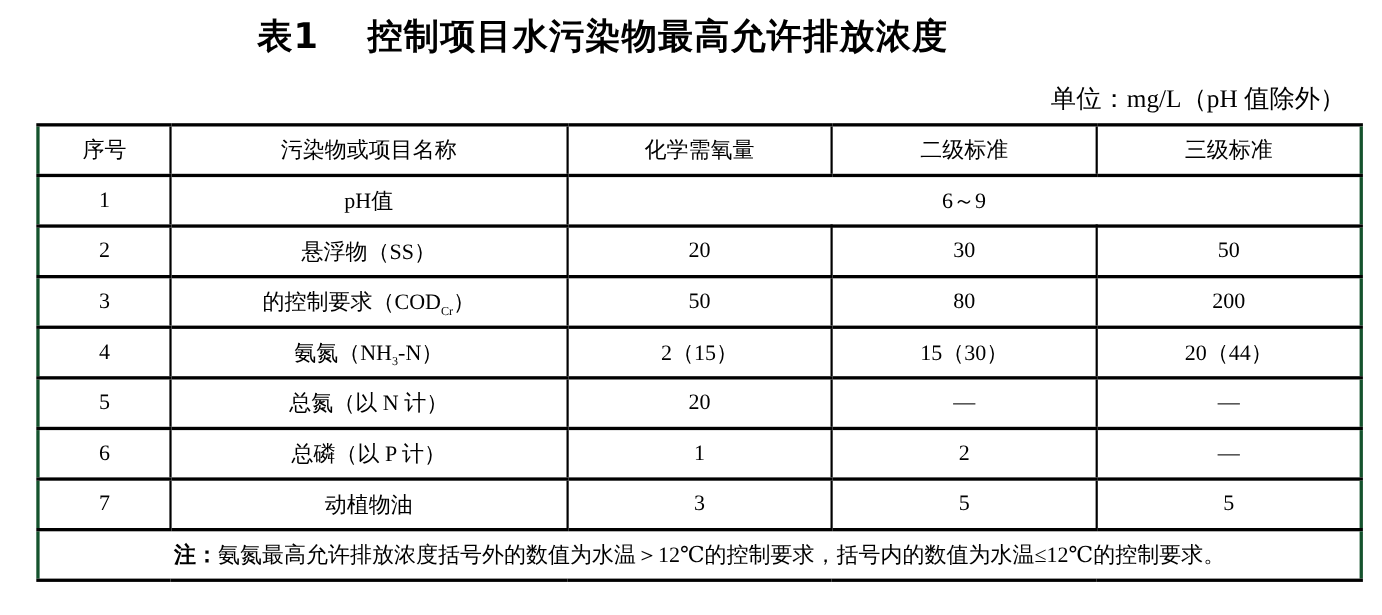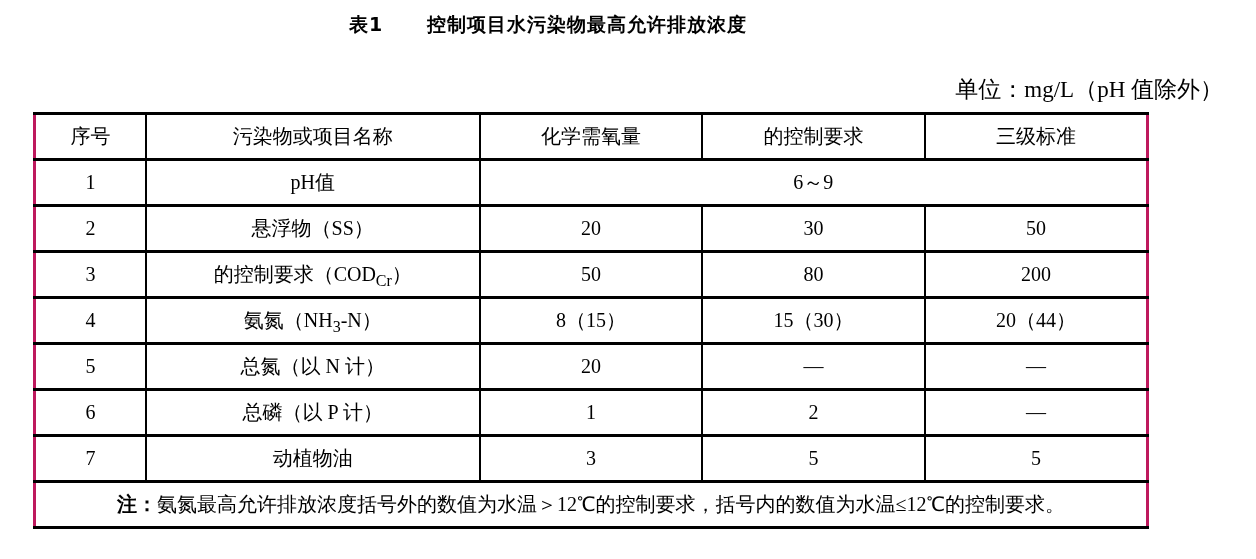--- a/index.html
+++ b/index.html
@@ -16,66 +16,65 @@
     color: #000000;
   }
   .doc-title {
     position: absolute;
     top: 12px;
     left: 0;
     width: 1096px;
     text-align: center;
     font-family: "DejaVu Sans", "Liberation Sans", sans-serif;
     font-weight: bold;
-    font-size: 19px;
+    font-size: 32px;
     letter-spacing: 1px;
     white-space: nowrap;
   }
   .doc-title .title-text {
     margin-left: 44px;
   }
   .unit-note {
     position: absolute;
     top: 74px;
     right: 33px;
     font-size: 23px;
     white-space: nowrap;
   }
   table.pollutant-table {
     position: absolute;
     top: 112px;
     left: 33px;
-    width: 1116px;
+    width: 1206px;
     border-collapse: collapse;
     table-layout: fixed;
-    border: 3px solid #be185d;
+    border: 3px solid #14532d;
   }
   table.pollutant-table td,
   table.pollutant-table th {
     border-left: 2px solid #000000;
     border-right: 2px solid #000000;
     border-top: 3px solid #000000;
     border-bottom: 3px solid #000000;
     text-align: center;
     vertical-align: middle;
     font-size: 20px;
     font-weight: normal;
     height: 43px;
     padding: 0 4px;
     white-space: nowrap;
     overflow: hidden;
   }
   table.pollutant-table sub {
-    font-size: 16px;
+    font-size: 11px;
     line-height: 0;
   }
   .note-cell {
     font-size: 19px;
     height: 46px;
-    font-family: Liberation Serif, serif;
   }
   .note-label {
     font-weight: bold;
   }
 </style>
 </head>
 <body>
 
 <div class="doc-title">
   <span>表1</span><span class="title-text">控制项目水污染物最高允许排放浓度</span>
@@ -89,21 +88,21 @@
     <col style="width:30%">
     <col style="width:20%">
     <col style="width:20%">
     <col style="width:20%">
   </colgroup>
   <tbody>
     <tr>
       <td>序号</td>
       <td>污染物或项目名称</td>
       <td>化学需氧量</td>
-      <td>的控制要求</td>
+      <td>二级标准</td>
       <td>三级标准</td>
     </tr>
     <tr>
       <td>1</td>
       <td>pH值</td>
       <td colspan="3">6～9</td>
     </tr>
     <tr>
       <td>2</td>
       <td>悬浮物（SS）</td>
@@ -114,21 +113,21 @@
     <tr>
       <td>3</td>
       <td><span>的控制要求（COD</span><sub>Cr</sub><span>）</span></td>
       <td>50</td>
       <td>80</td>
       <td>200</td>
     </tr>
     <tr>
       <td>4</td>
       <td><span>氨氮（NH</span><sub>3</sub><span>-N）</span></td>
-      <td>8（15）</td>
+      <td>2（15）</td>
       <td>15（30）</td>
       <td>20（44）</td>
     </tr>
     <tr>
       <td>5</td>
       <td>总氮（以 N 计）</td>
       <td>20</td>
       <td>—</td>
       <td>—</td>
     </tr>

